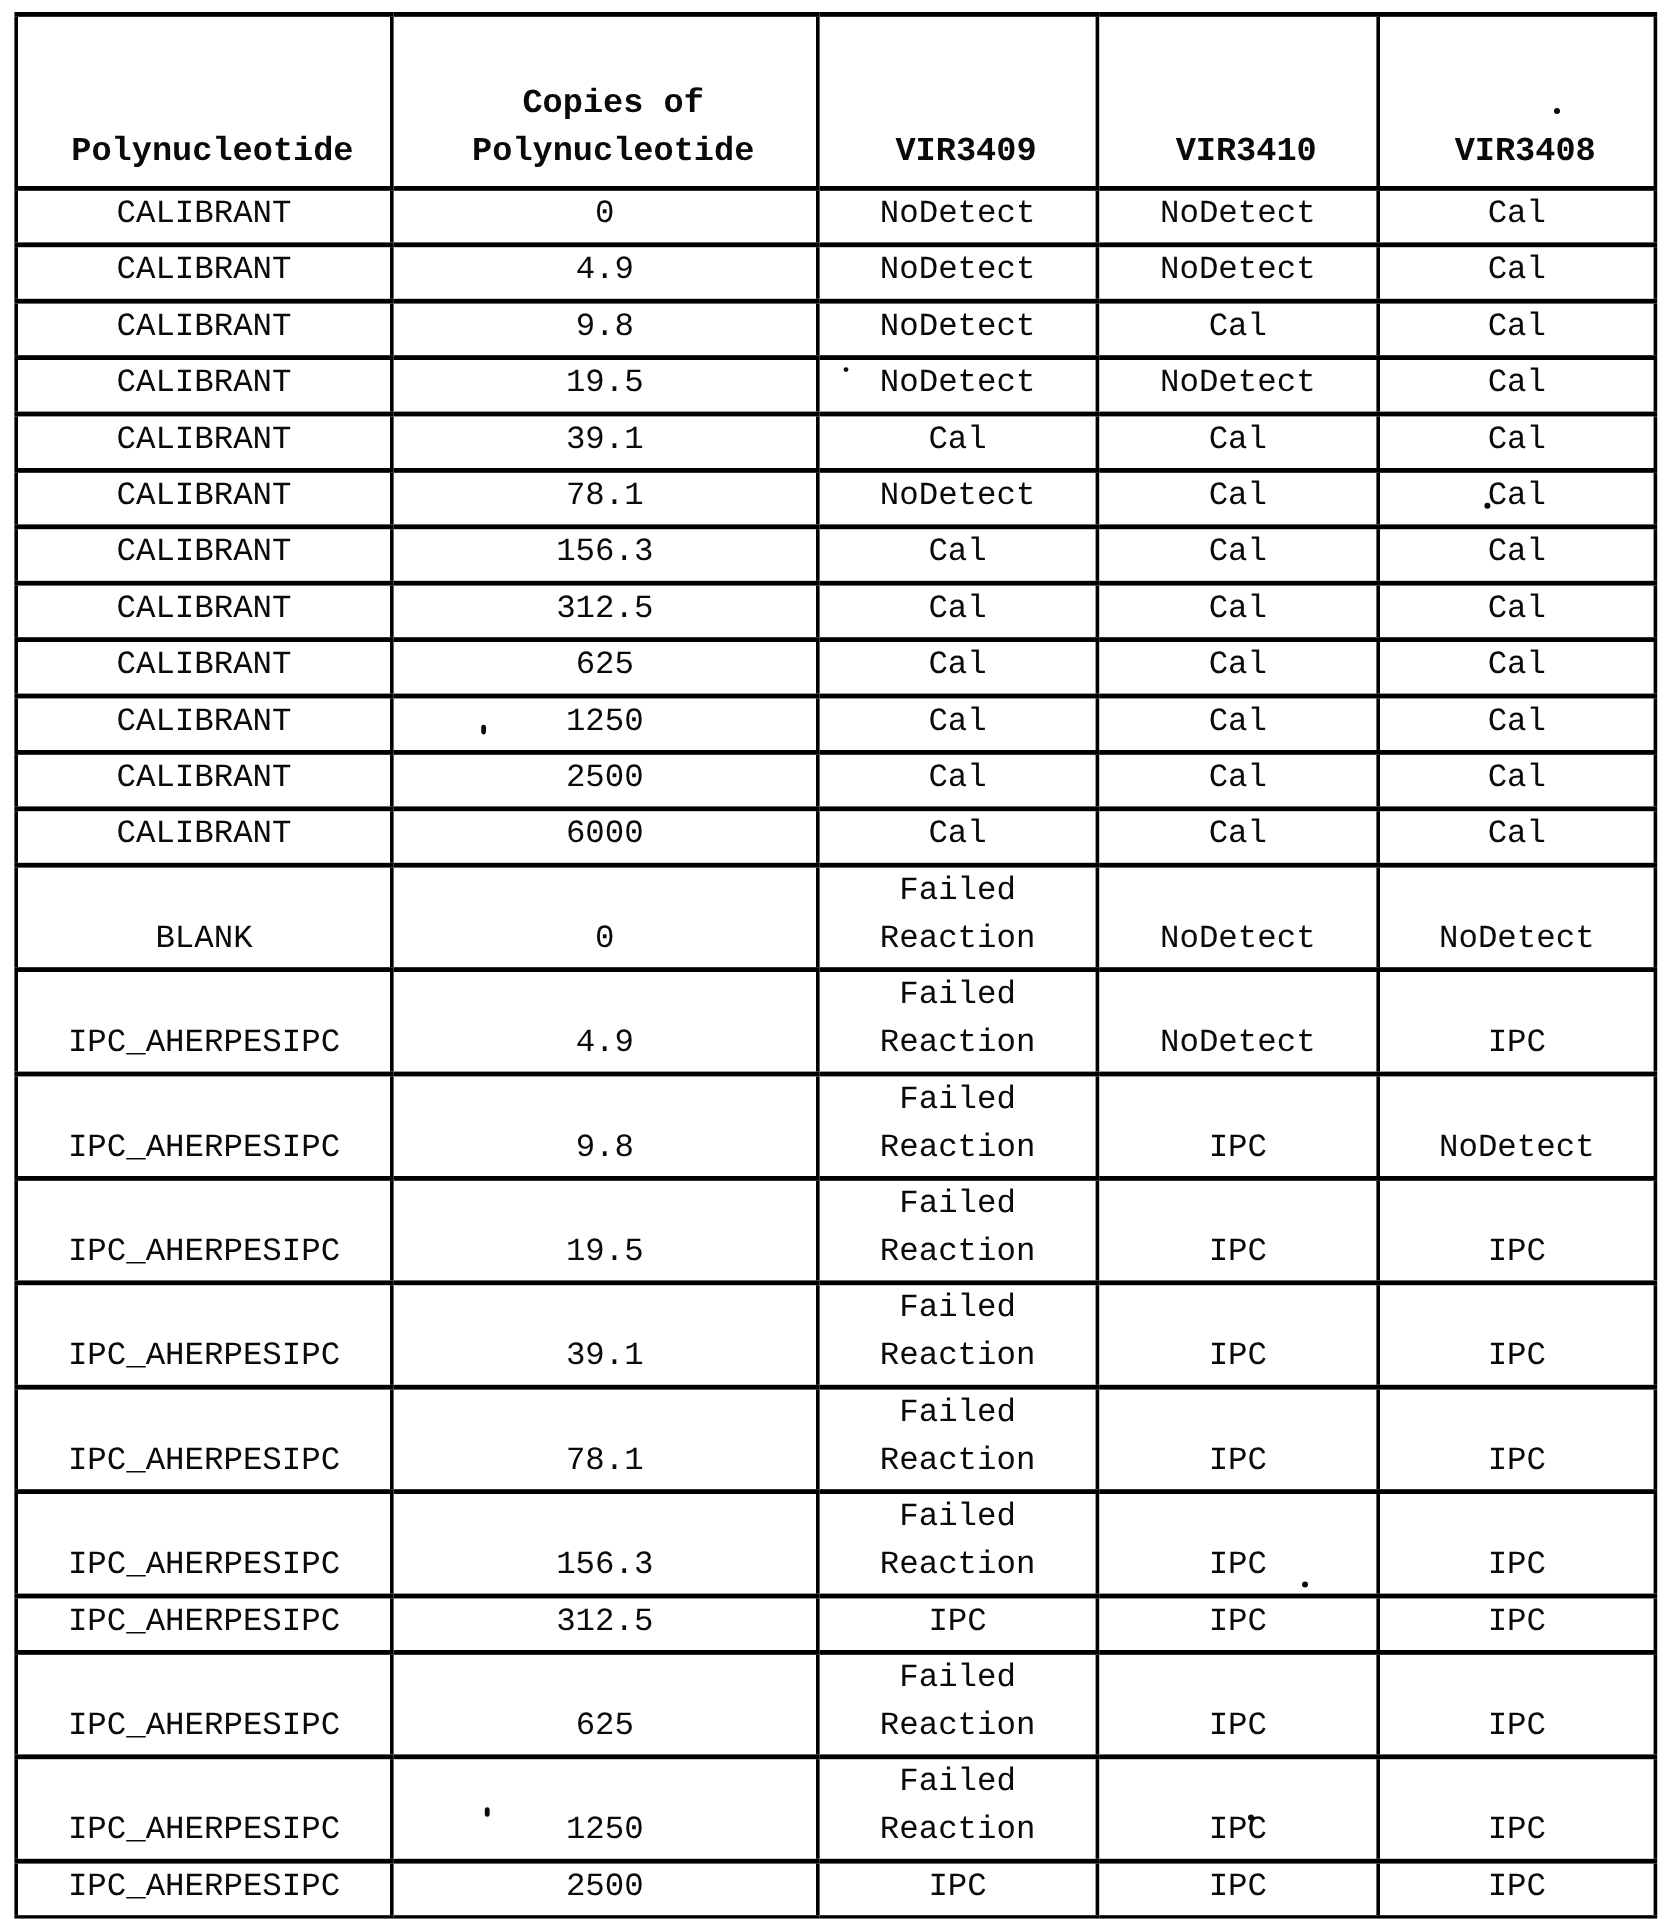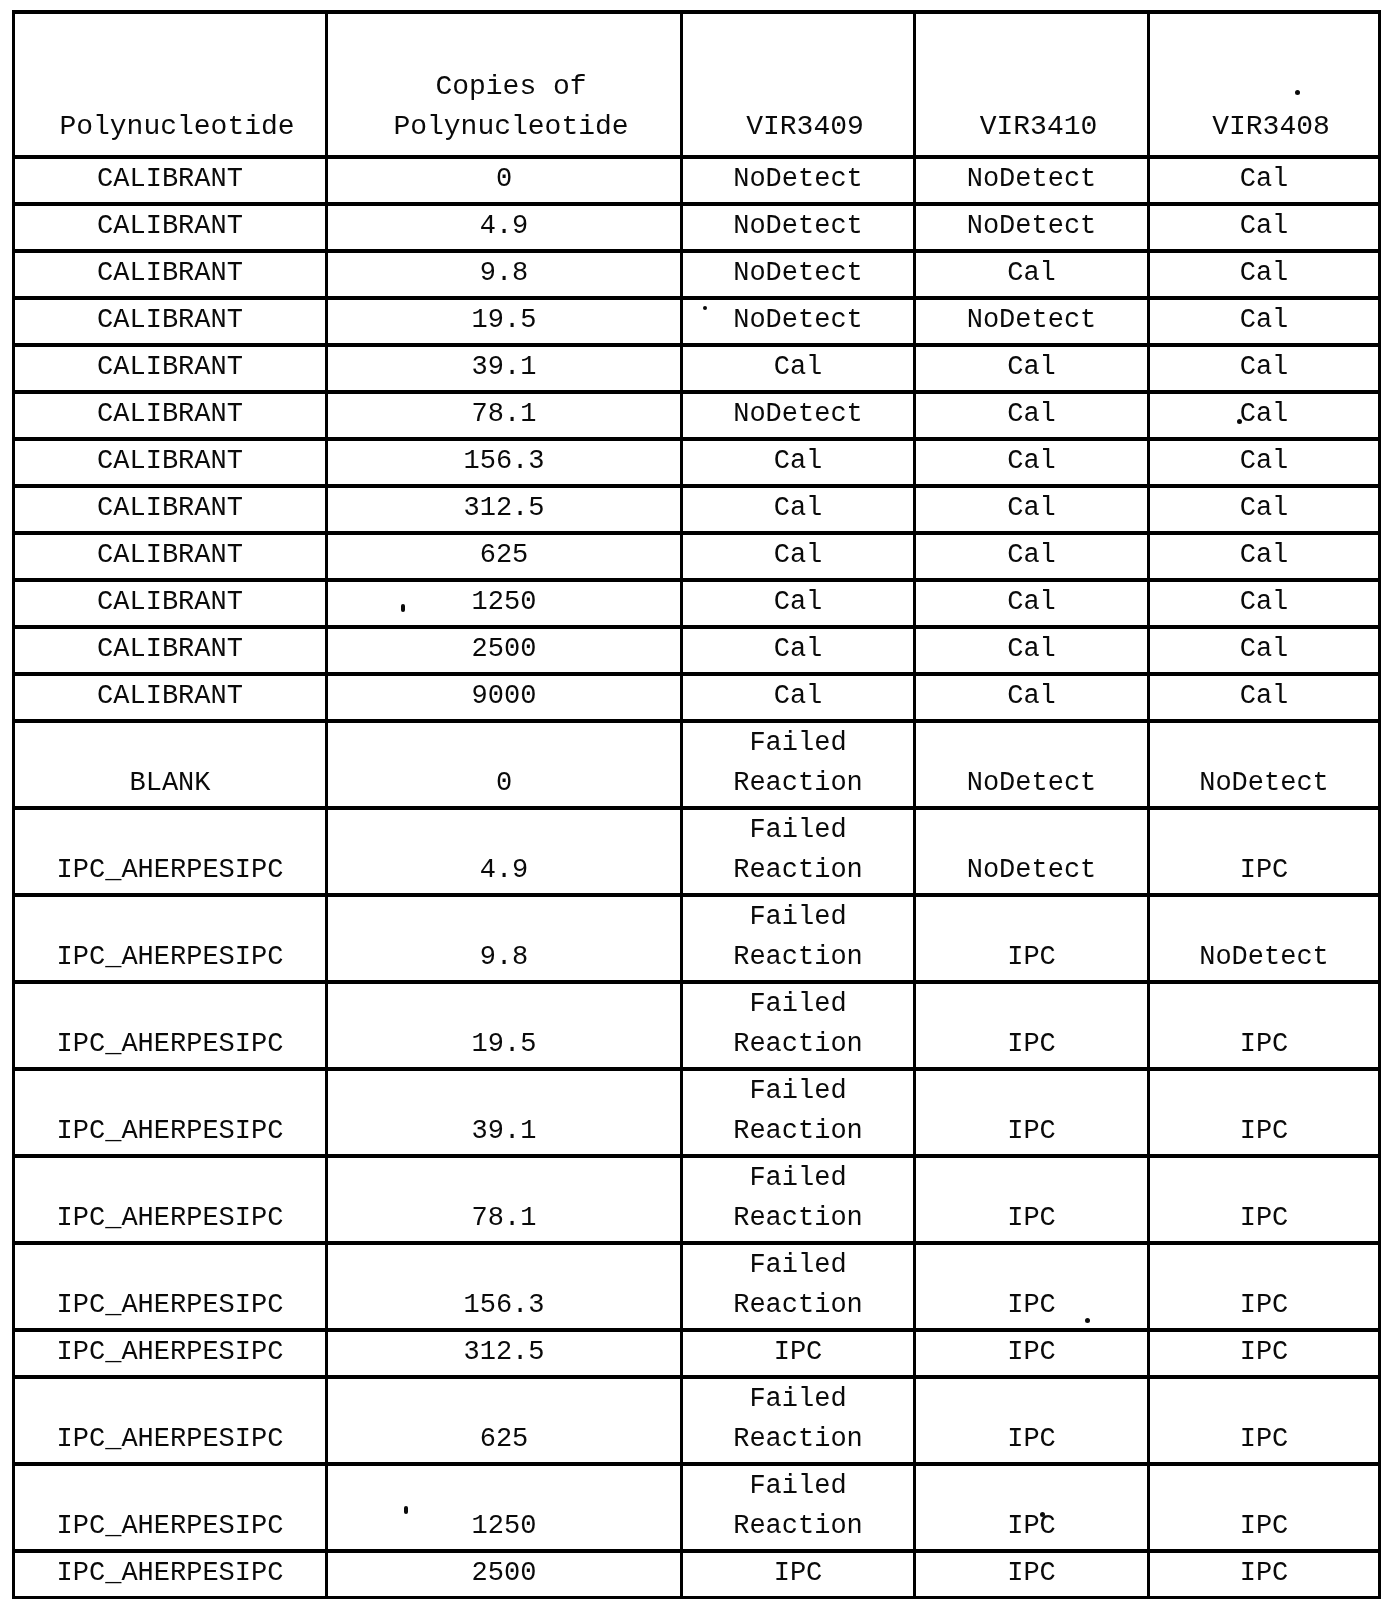--- a/index.html
+++ b/index.html
@@ -28,21 +28,21 @@
     border-top:4px solid #000;
     border-bottom:4px solid #000;
     text-align:center;
     vertical-align:bottom;
     overflow:hidden;
     word-wrap:break-word;
   }
   thead tr{height:145px;}
   th{
     font-size:28px;
-    font-weight:normal;
+    font-weight:bold;
     line-height:40px;
     padding:0 8px 8px 22px;
   }
   td{
     font-size:27px;
     font-weight:normal;
     line-height:40px;
     padding:0 4px 3px 4px;
   }
   tbody tr{height:46px;}
@@ -148,21 +148,21 @@
         </tr>
         <tr>
           <td>CALIBRANT</td>
           <td>2500</td>
           <td>Cal</td>
           <td>Cal</td>
           <td>Cal</td>
         </tr>
         <tr>
           <td>CALIBRANT</td>
-          <td>9000</td>
+          <td>6000</td>
           <td>Cal</td>
           <td>Cal</td>
           <td>Cal</td>
         </tr>
         <tr class="tall">
           <td>BLANK</td>
           <td>0</td>
           <td>Failed Reaction</td>
           <td>NoDetect</td>
           <td>NoDetect</td>

